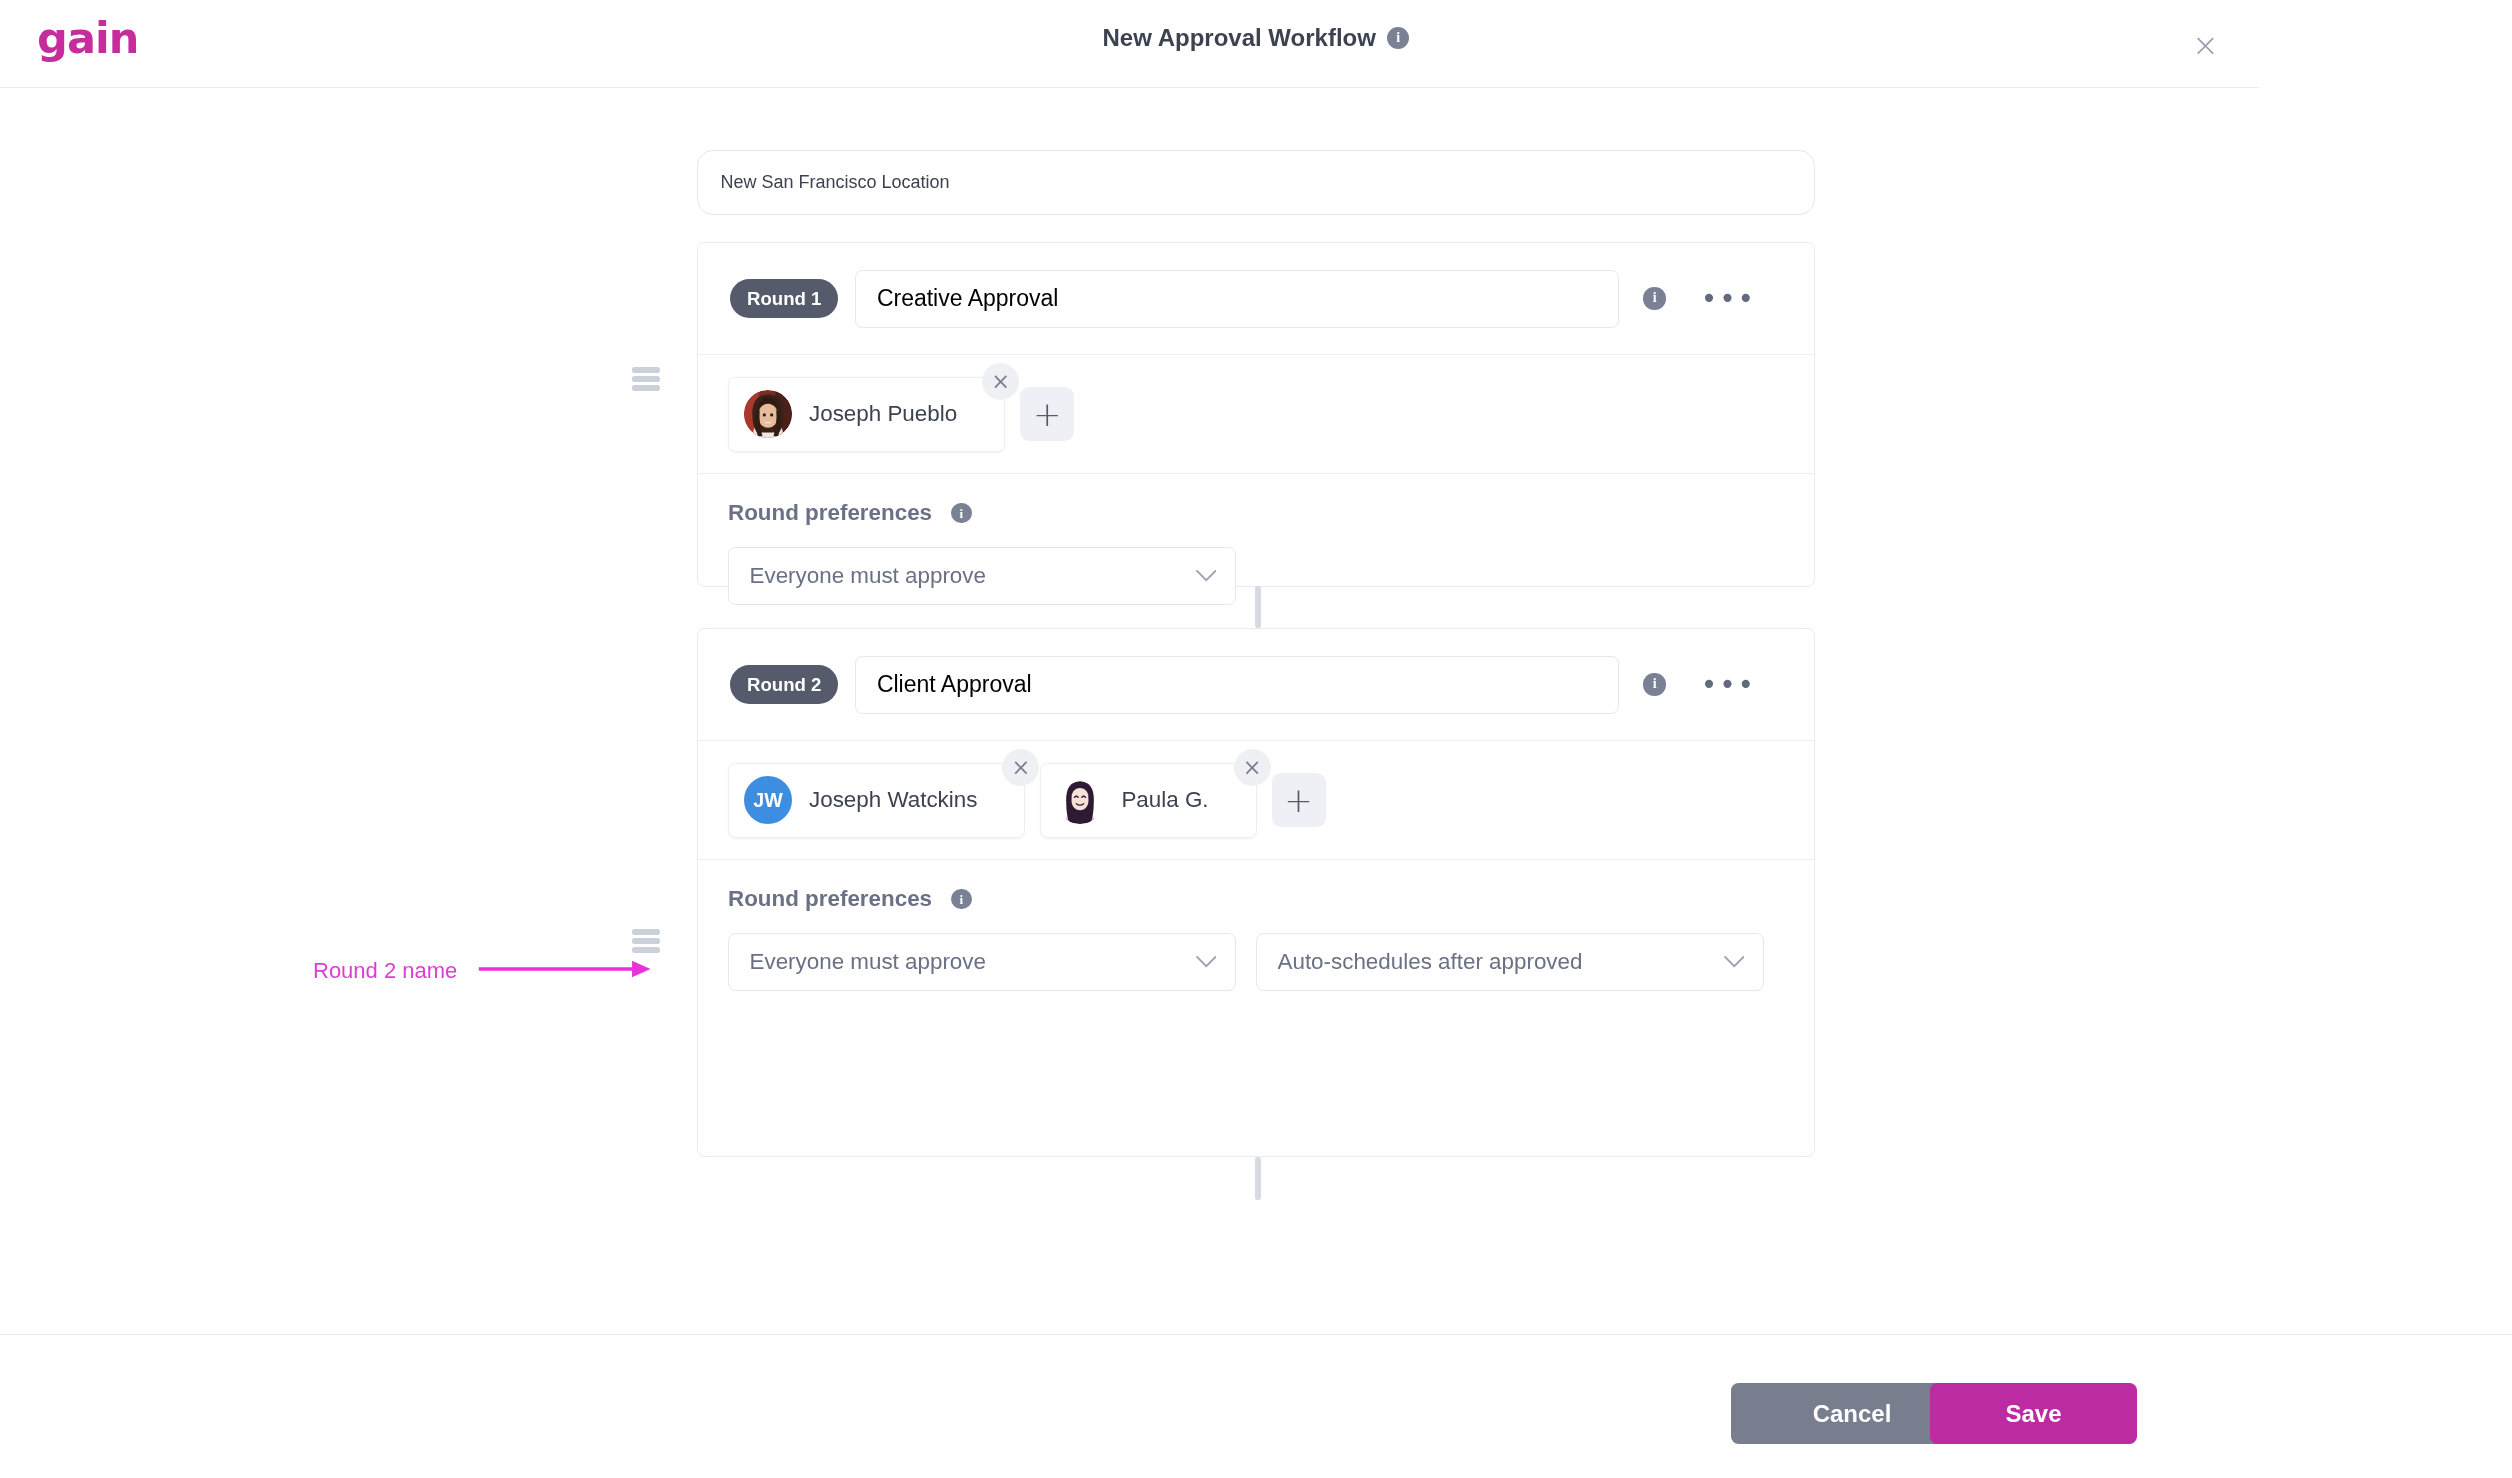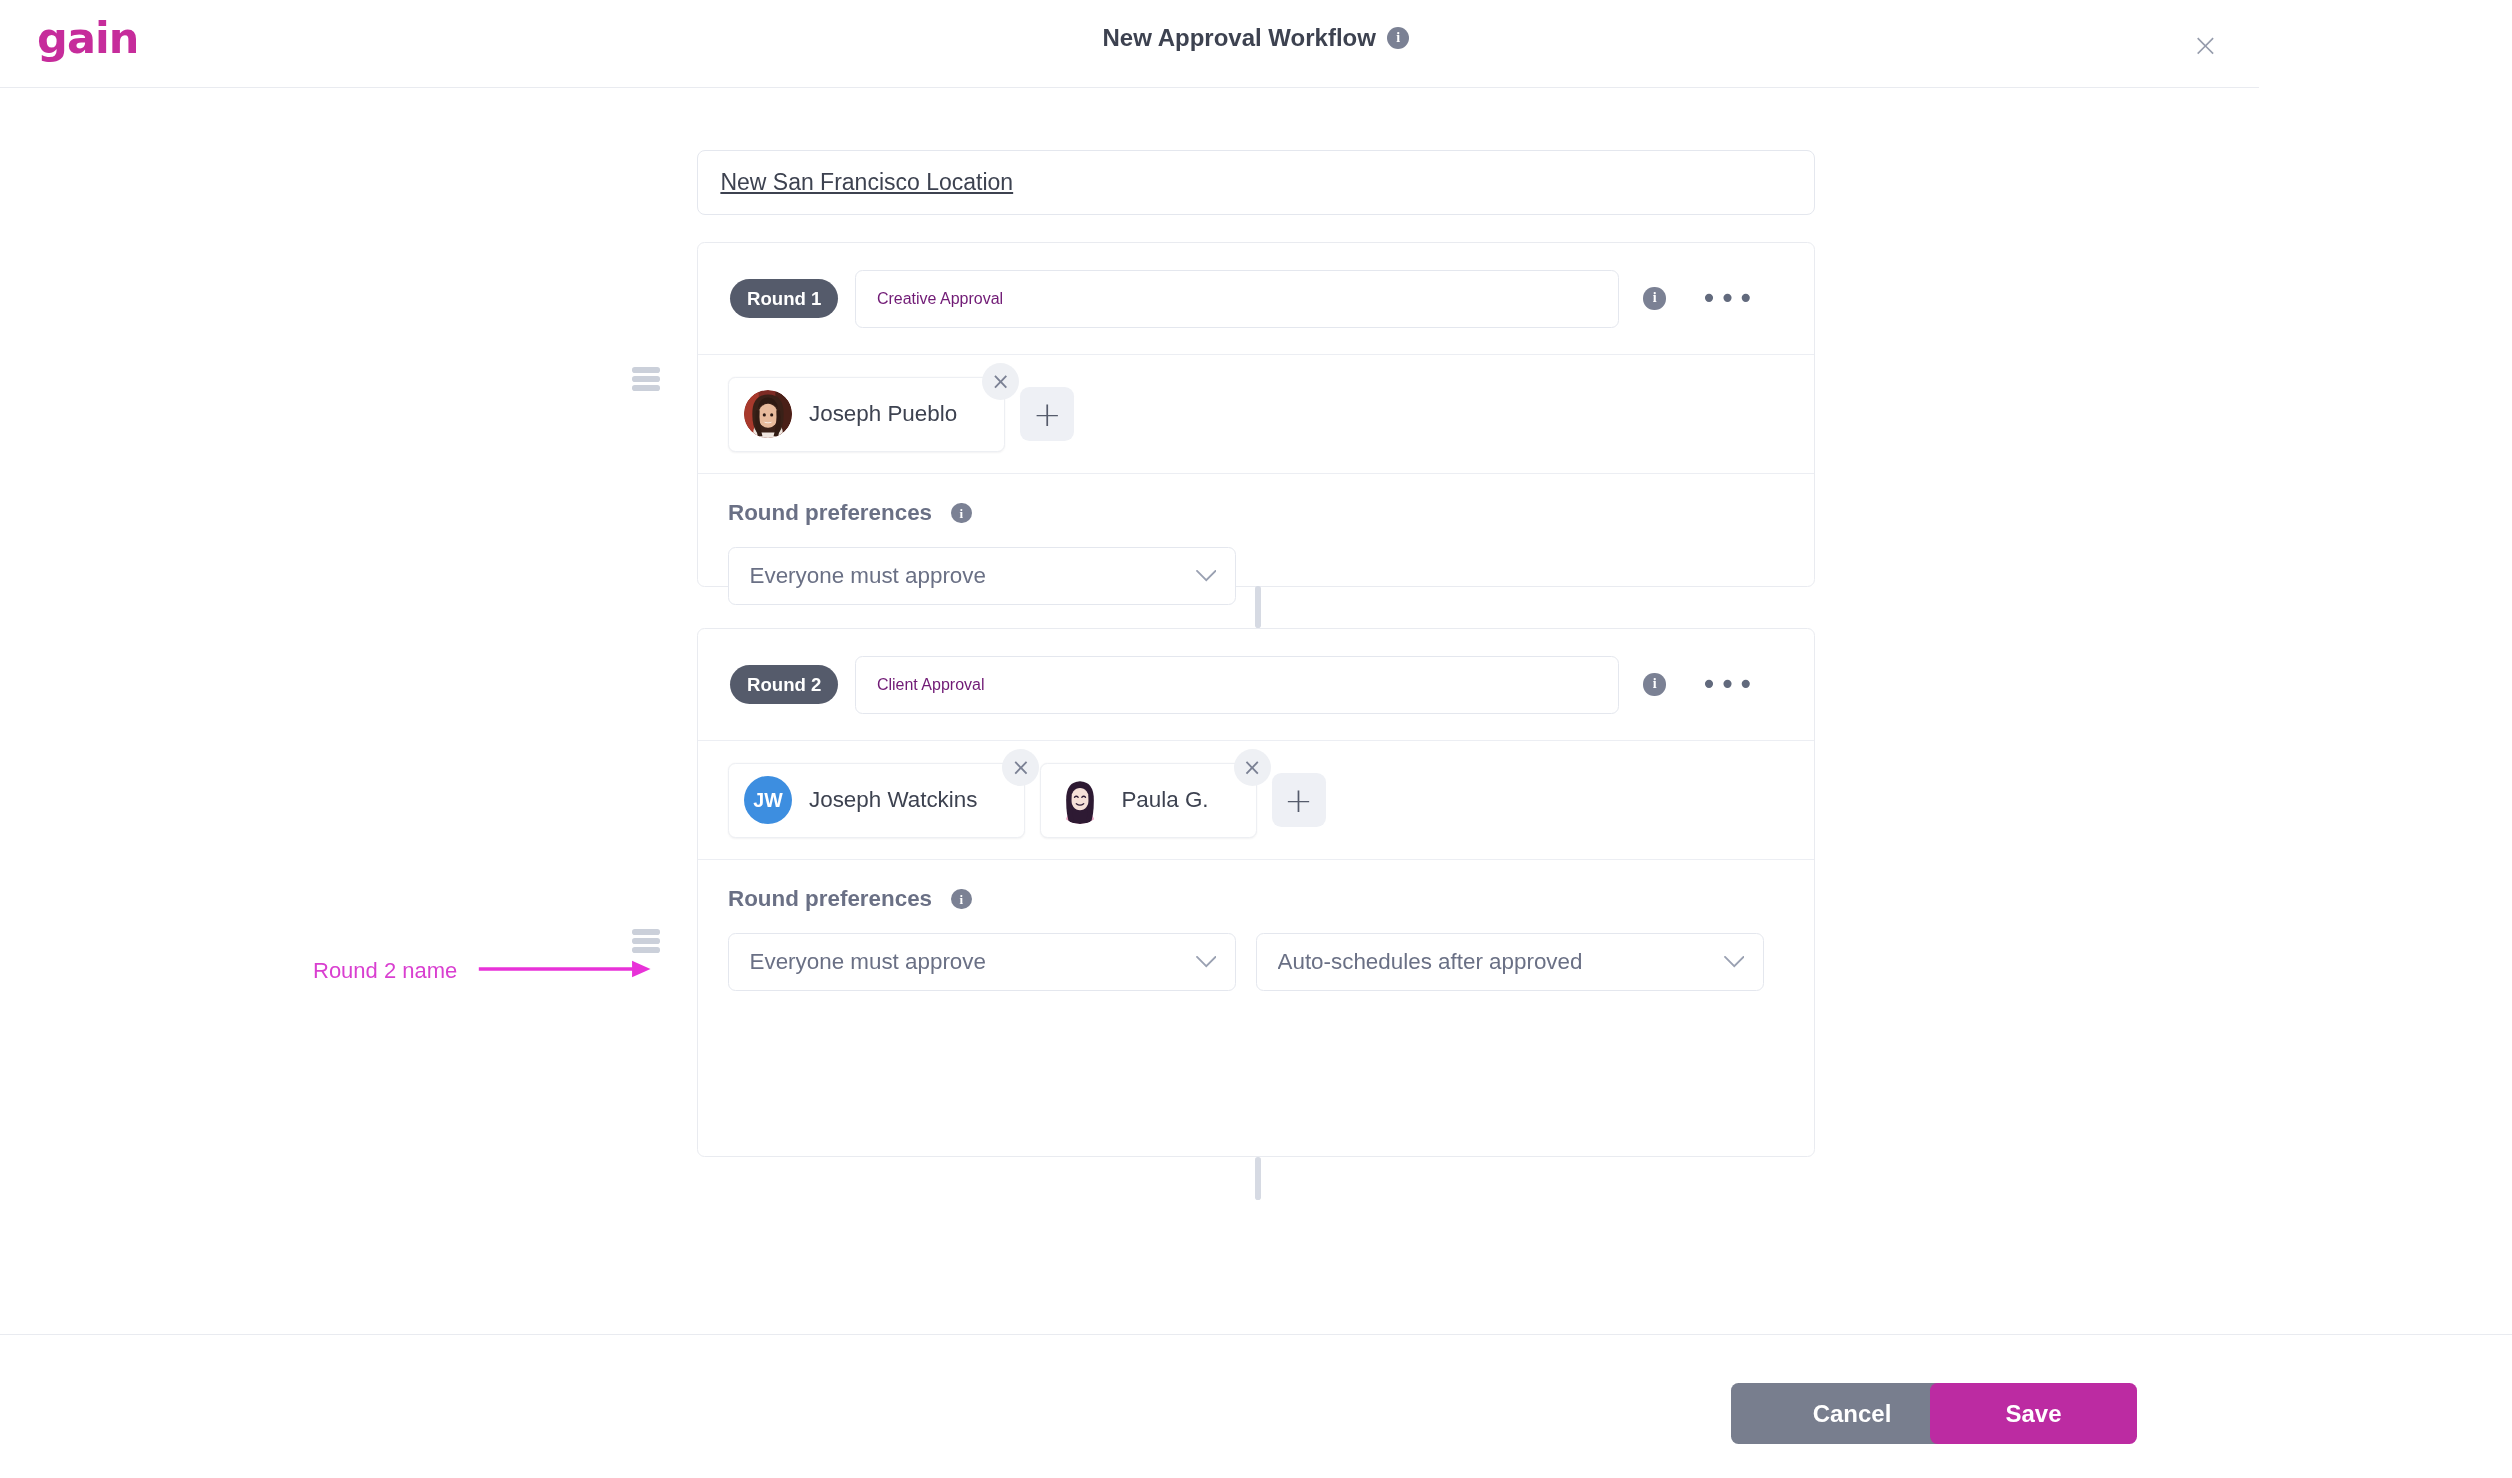--- a/index.html
+++ b/index.html
@@ -61,25 +61,25 @@
   .body-area {
     position: absolute; top: 88px; left: 0;
     width: 2512px; height: 1245px;
     background: #ffffff;
     overflow: hidden;
   }
 
   .wf-name-input {
     position: absolute; left: 697px; top: 62px;
     width: 1118px; height: 65px;
-    border: 1.9px solid #e4e7ee; border-radius: 8px;
+    border: 1.9px solid #e4e7ee; border-radius: 16px;
     background: #ffffff;
     display: flex; align-items: center;
     padding: 0 22.4px;
-    font-size: 23px; color: #3d4250; text-decoration: underline;
+    font-size: 18px; color: #3d4250;
   }
 
   .round-card {
     position: absolute; left: 697px;
     width: 1118px;
     background: #ffffff;
     border: 1.9px solid #e9ebf0;
     border-radius: 7.5px;
   }
   #round-card-1 { top: 154px; height: 345px; }
@@ -99,21 +99,21 @@
     font-size: 18.6px; font-weight: bold;
     white-space: nowrap;
   }
   .round-name-input {
     margin-left: 17px;
     width: 764px; height: 58px;
     border: 1.9px solid #e4e7ee; border-radius: 7.5px;
     background: #ffffff;
     display: flex; align-items: center;
     padding: 0 20.5px;
-    font-size: 16px; color: #701a75;
+    font-size: 23px; color: #000000;
   }
   .hdr-info { margin-left: 24px; }
   .dots-btn {
     margin-left: 35px;
     color: #626a7d; font-size: 28px;
     letter-spacing: 1.9px; line-height: 0.4;
     cursor: pointer;
     display: flex; align-items: center; height: 37px;
     font-family: "DejaVu Sans", sans-serif;
   }

